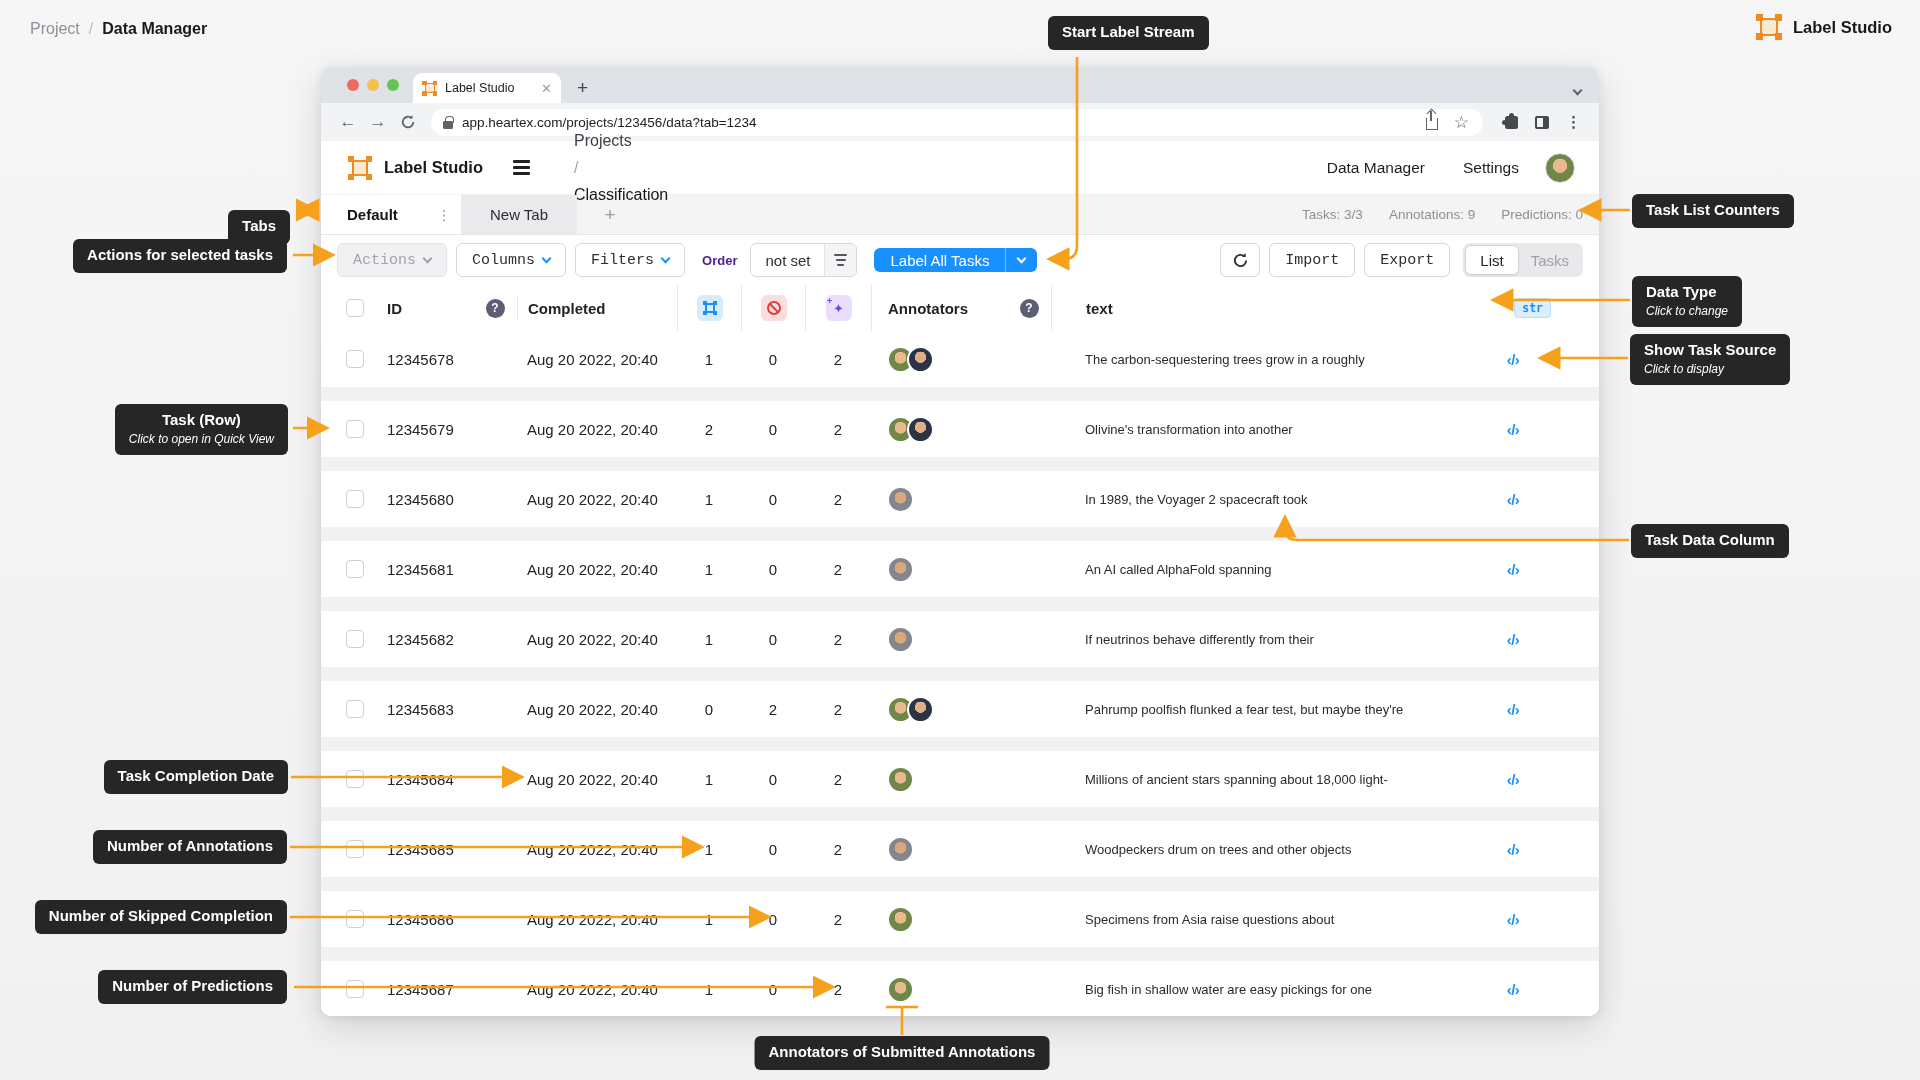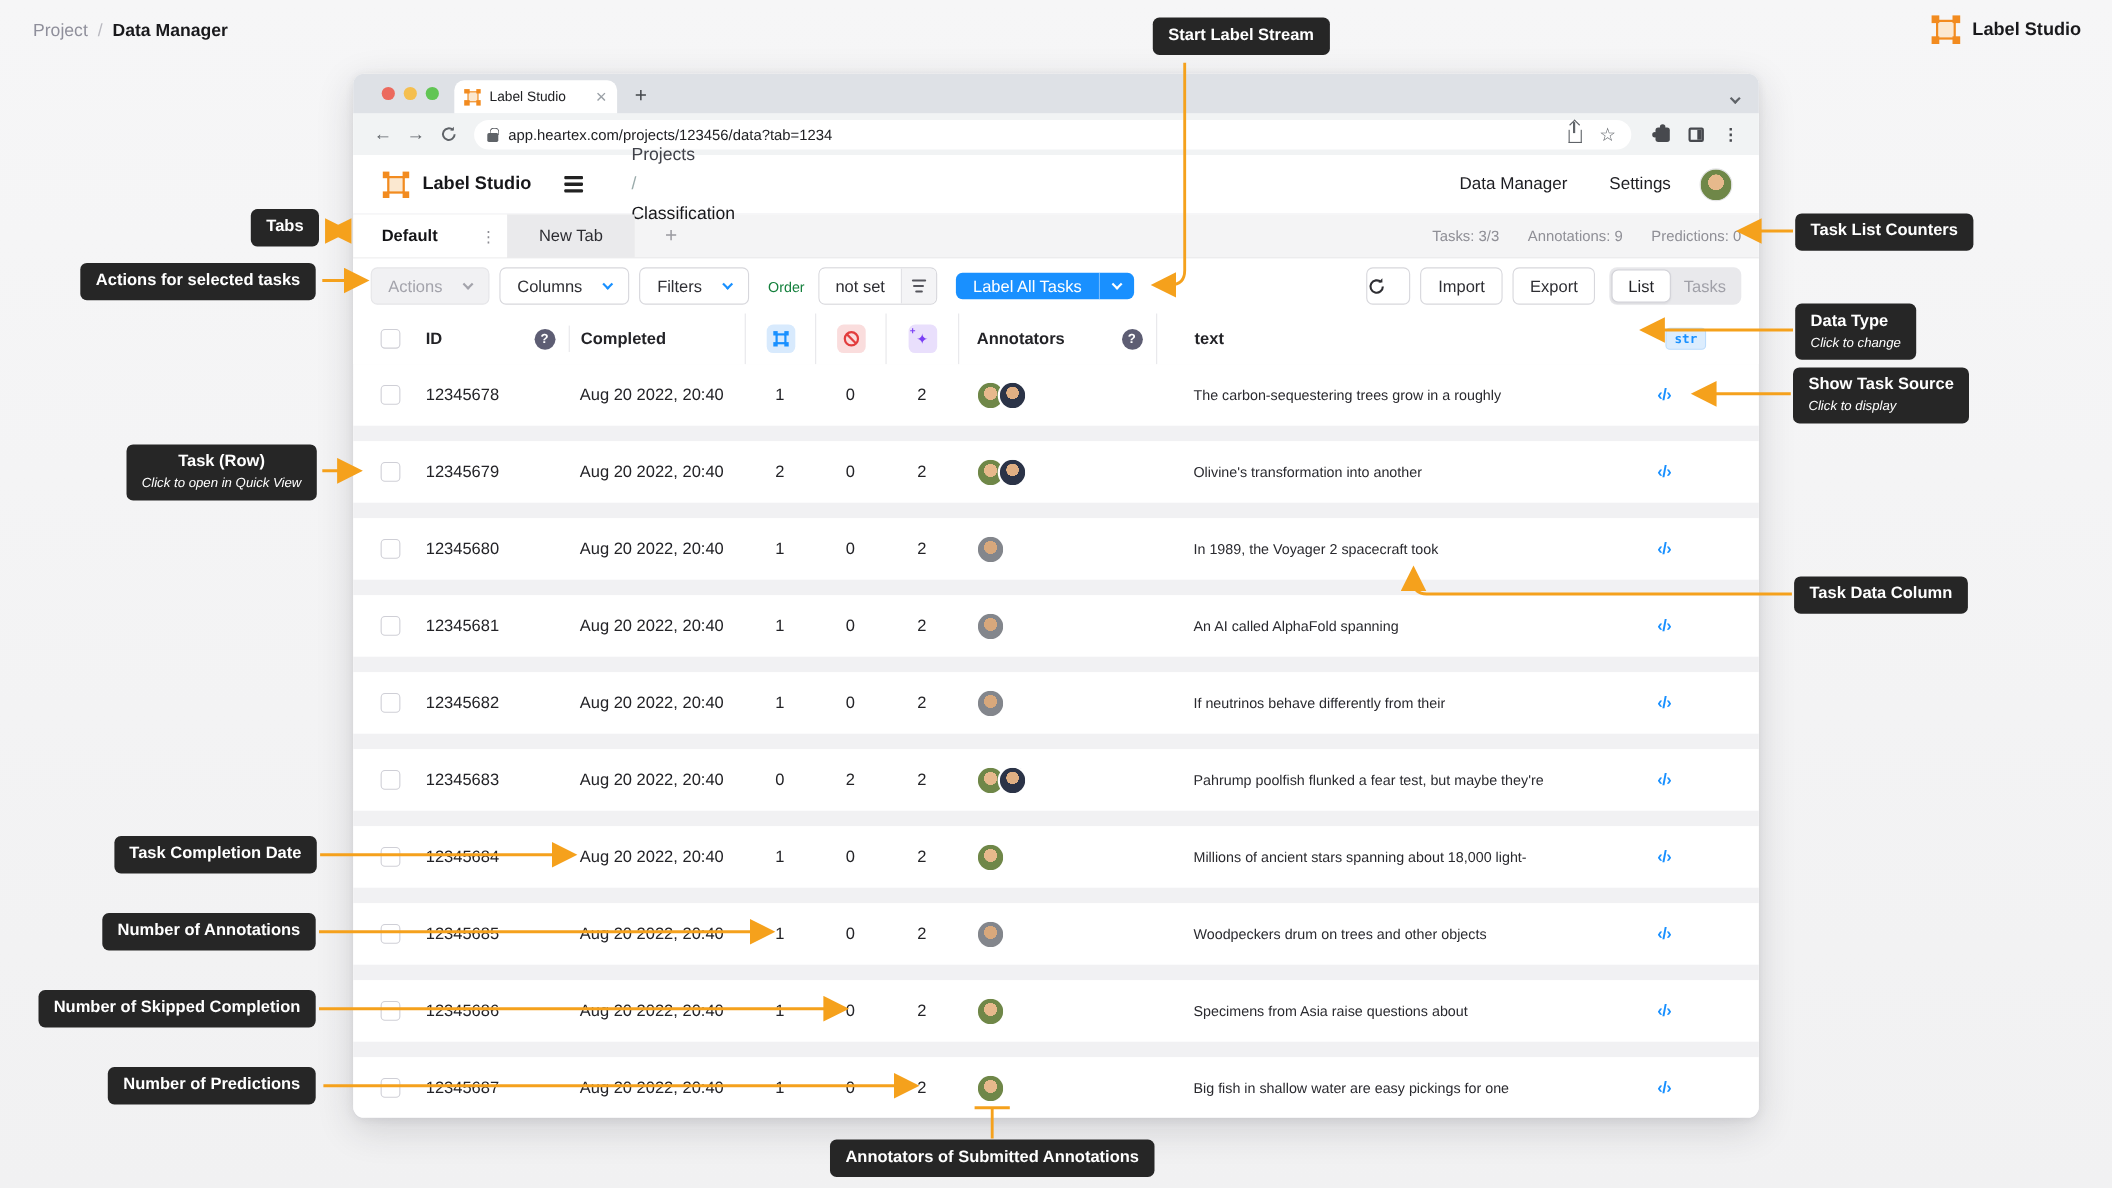--- a/index.html
+++ b/index.html
@@ -88,26 +88,26 @@
   .tabs-left { display:flex; background:#eaeaec; }
   .ls-tab-active { width:140px; background:#fff; display:flex; align-items:center; justify-content:space-between; padding:0 10px 0 26px; }
   .ls-tab-active .lbl { font-weight:bold; font-size:15px; color:#141417; }
   .ls-tab-active .menu { color:#8b8b92; font-size:14px; }
   .ls-tab { width:116px; display:flex; align-items:center; justify-content:center; font-size:15px; color:#2c2c31; }
   .ls-tab-add { width:66px; display:flex; align-items:center; justify-content:center; color:#9b9ba1; font-size:19px; }
   .ls-counters { flex:1; display:flex; align-items:center; justify-content:flex-end; gap:26px; padding-right:16px; font-size:13.5px; color:#8f8f96; }
 
   
   .ls-toolbar { height:50px; background:#fff; display:flex; align-items:center; padding:0 16px; gap:9px; }
-  .btn { height:34px; border-radius:6px; border:1px solid #d7d7dc; background:#fff; display:inline-flex; align-items:center; gap:20px; font-size:15px; color:#2e2e33; padding:0 15px; }
+  .btn { height:34px; border-radius:6px; border:1px solid #d7d7dc; background:#fff; display:inline-flex; align-items:center; justify-content:center; gap:8px; font-size:15px; color:#2e2e33; padding:0 15px;font-family:Liberation Mono, monospace; }
   .btn.disabled { background:#f1f1f3; border-color:#e5e5e8; color:#a3a3ab; }
   .btn .chev { margin-bottom:3px; }
   .chev-blue { color:#1990ff; }
   .chev-gray { color:#a3a3ab; }
-  .order-lbl { font-size:13px; font-weight:normal; color:#15803d; margin:0 4px 0 8px; }
+  .order-lbl { font-size:13px; font-weight:bold; color:#4c1d95; margin:0 4px 0 8px; }
   .order-field { height:34px; display:flex; border:1px solid #d7d7dc; border-radius:6px; overflow:hidden; }
   .order-field .val { padding:0 14px; display:flex; align-items:center; font-size:15px; color:#2e2e33; background:#fff; }
   .order-field .sorter { width:32px; background:#f4f4f6; border-left:1px solid #e2e2e6; display:flex; flex-direction:column; gap:3px; align-items:center; justify-content:center; }
   .order-field .sorter i { height:2px; background:#55555c; border-radius:1px; display:block; }
   .s1{width:13px}.s2{width:10px}.s3{width:7px}
   .btn-primary { height:24px; border-radius:6px; background:#1990ff; color:#fff; display:inline-flex; align-items:center; font-size:15px; font-weight:500; margin-left:8px; overflow:hidden; }
   .btn-primary .main { padding:0 16px; }
   .btn-primary .caret { padding:0 12px; border-left:1px solid rgba(255,255,255,.4); height:100%; display:flex; align-items:center; }
   .btn-primary .chev { color:#fff; margin-bottom:3px; }
   .tb-spacer { flex:1; }
@@ -581,21 +581,21 @@
     <path d="M291,777 L521,777" marker-end="url(#ah)"></path>
     <path d="M290,847 L701,847" marker-end="url(#ah)"></path>
     <path d="M290,917 L768,917" marker-end="url(#ah)"></path>
     <path d="M294,987 L832,987" marker-end="url(#ah)"></path>
     <path d="M886,1007 L918,1007"></path>
     <path d="M902,1007 L902,1035"></path>
   </g>
 </svg>
 
 <div class="callout" style="left:1048px; top:16px;">Start Label Stream</div>
-<div class="callout" style="right:1630px; top:190px;">Tabs</div>
+<div class="callout" style="right:1630px; top:210px;">Tabs</div>
 <div class="callout" style="right:1633px; top:239px;">Actions for selected tasks</div>
 <div class="callout" style="left:1632px; top:194px;">Task List Counters</div>
 <div class="callout" style="left:1632px; top:276px;">
   <span>Data Type</span><span class="sub">Click to change</span>
 </div>
 <div class="callout" style="left:1630px; top:334px;">
   <span>Show Task Source</span><span class="sub">Click to display</span>
 </div>
 <div class="callout center" style="right:1632px; top:404px;">
   <span>Task (Row)</span><span class="sub">Click to open in Quick View</span>

